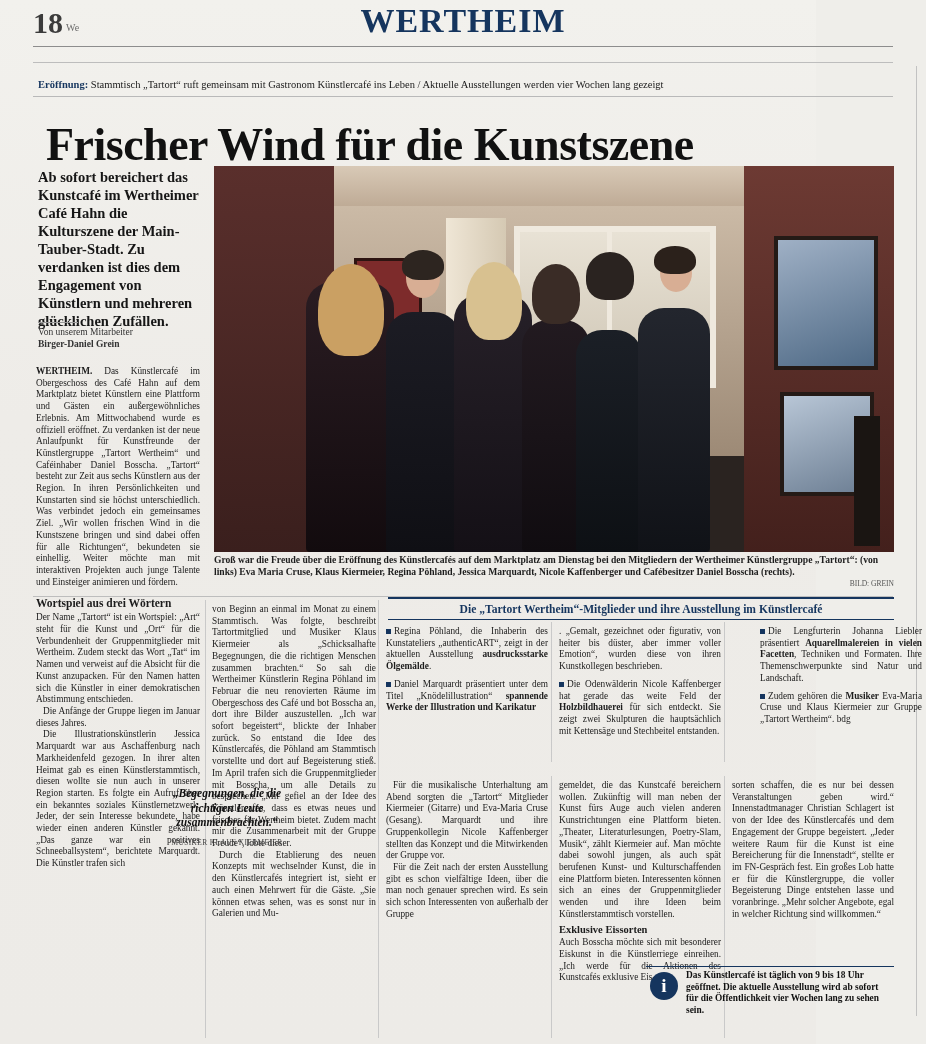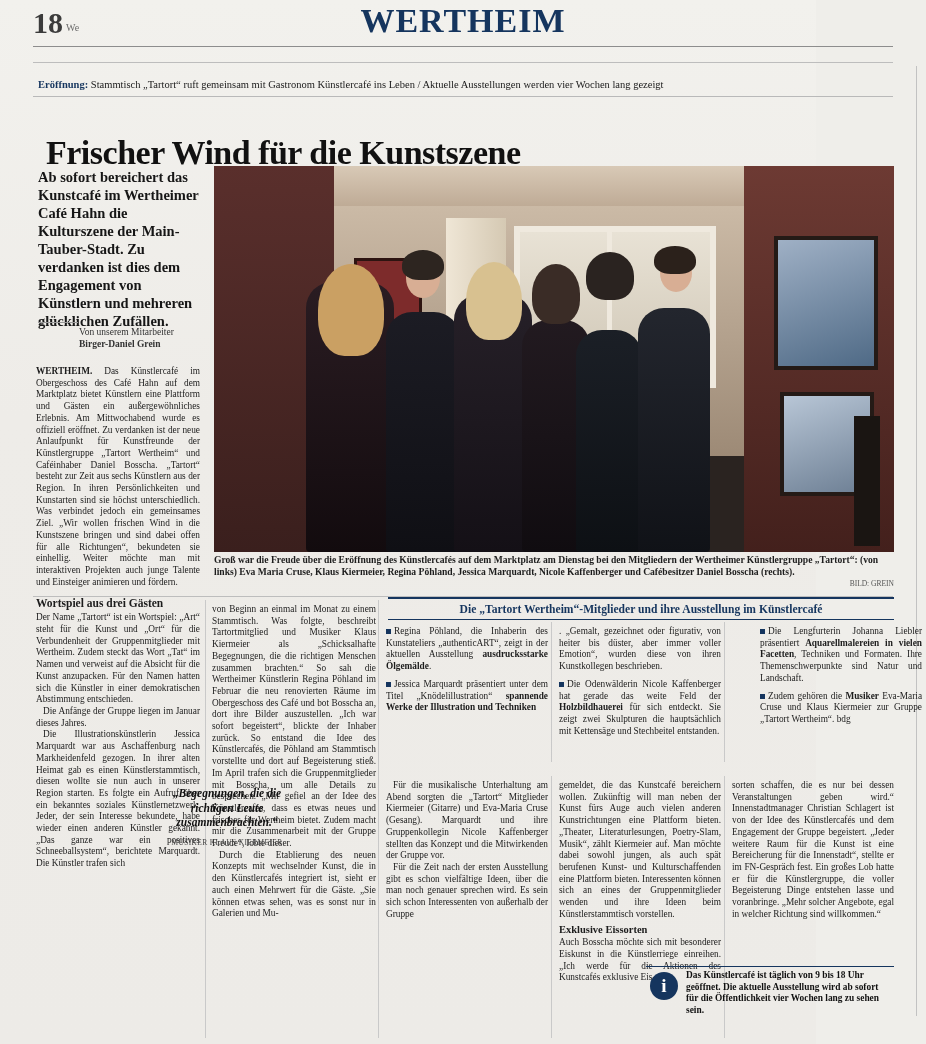--- a/index.html
+++ b/index.html
@@ -49,34 +49,34 @@
   .eyebrow{
     position:absolute;left:38px;top:78px;width:856px;
     font-size:10.5px;line-height:13px;color:#1a1a1a;
   }
   .eyebrow b{color:#15355e;}
   .rule-eyebrow{
     position:absolute;left:33px;top:96px;width:860px;height:1px;background:#b9b9b9;
   }
   
   .headline{
-    position:absolute;left:46px;top:104px;width:860px;
+    position:absolute;left:46px;top:88px;width:860px;
     font-family:"Liberation Serif",serif;
-    font-weight:bold;font-size:34px;line-height:52px;
+    font-weight:bold;font-size:46px;line-height:52px;
     letter-spacing:-0.5px;
     color:#111;
   }
   
   .lead{
     position:absolute;left:38px;top:168px;width:168px;
     font-size:14.5px;line-height:18px;font-weight:bold;color:#161616;
   }
   .byline{
     position:absolute;left:38px;top:326px;width:168px;
-    font-size:9.5px;line-height:12px;color:#333;margin-left:41px;
+    font-size:9.5px;line-height:12px;color:#333;
   }
   .byline .b2{font-weight:bold;}
   .byline-rule{
     position:absolute;left:38px;top:322px;width:40px;height:1px;background:#999;
   }
   
   .photo{
     position:absolute;left:214px;top:166px;width:680px;height:386px;
     background:#2a2320;
     overflow:hidden;
@@ -228,41 +228,41 @@
   <div class="colrule" style="left:378px;top:600px;height:438px;"></div>
   <div class="colrule" style="left:551px;top:776px;height:262px;"></div>
   <div class="colrule" style="left:724px;top:776px;height:262px;"></div>
   <div class="colrule" style="left:551px;top:622px;height:140px;"></div>
   <div class="colrule" style="left:724px;top:622px;height:140px;"></div>
 
   <div class="col" style="left:36px;top:362px;width:164px;height:0;"></div>
 
   <div class="col" style="left:36px;top:366px;width:164px;">
     <p class="first"><span class="dropcapline">WERTHEIM.</span><span> Das Künstlercafé im Obergeschoss des Café Hahn auf dem Marktplatz bietet Künstlern eine Plattform und Gästen ein außergewöhnliches Erlebnis. Am Mittwochabend wurde es offiziell eröffnet. Zu verdanken ist der neue Anlaufpunkt für Kunstfreunde der Künstlergruppe „Tartort Wertheim“ und Caféinhaber Daniel Bosscha. „Tartort“ besteht zur Zeit aus sechs Künstlern aus der Region. In ihren Persönlichkeiten und Kunstarten sind sie höchst unterschiedlich. Was verbindet jedoch ein gemeinsames Ziel. „Wir wollen frischen Wind in die Kunstszene bringen und sind dabei offen für alle Richtungen“, bekundeten sie einhellig. Weiter möchte man mit interaktiven Projekten auch junge Talente und Einsteiger animieren und fördern.</span></p>
-    <div class="subhead" style="margin-top:8px;">Wortspiel aus drei Gästen</div>
+    <div class="subhead" style="margin-top:8px;">Wortspiel aus drei Wörtern</div>
     <p class="first">Der Name „Tartort“ ist ein Wortspiel: „Art“ steht für die Kunst und „Ort“ für die Verbundenheit der Gruppenmitglieder mit Wertheim. Zudem steckt das Wort „Tat“ im Namen und verweist auf die Absicht für die Kunst anzupacken. Für den Namen hatten sich die Künstler in einer demokratischen Abstimmung entschieden.</p>
     <p>Die Anfänge der Gruppe liegen im Januar dieses Jahres.</p>
     <p>Die Illustrationskünstlerin Jessica Marquardt war aus Aschaffenburg nach Markheidenfeld gezogen. In ihrer alten Heimat gab es einen Künstlerstammtisch, diesen wollte sie nun auch in unserer Region starten. Es folgte ein Aufruf über ein bekanntes soziales Künstlernetzwerk. Jeder, der sein Interesse bekundete, habe wieder einen anderen Künstler gekannt. „Das ganze war ein positives Schneeballsystem“, berichtete Marquardt. Die Künstler trafen sich</p>
   </div>
 
   <div class="col" style="left:212px;top:604px;width:164px;">
     <p class="first">von Beginn an einmal im Monat zu einem Stammtisch. Was folgte, beschreibt Tartortmitglied und Musiker Klaus Kiermeier als „Schicksalhafte Begegnungen, die die richtigen Menschen zusammen brachten.“ So sah die Wertheimer Künstlerin Regina Pöhland im Februar die neu renovierten Räume im Obergeschoss des Café und bot Bosscha an, dort ihre Bilder auszustellen. „Ich war sofort begeistert“, blickte der Inhaber zurück. So entstand die Idee des Künstlercafés, die Pöhland am Stammtisch vorstellte und dort auf Begeisterung stieß. Im April trafen sich die Gruppenmitglieder mit Bosscha, um alle Details zu besprechen. „Mir gefiel an der Idee des Künstlercafés, dass es etwas neues und frisches für Wertheim bietet. Zudem macht mir die Zusammenarbeit mit der Gruppe Freude“, lobte dieser.</p>
     <p>Durch die Etablierung des neuen Konzepts mit wechselnder Kunst, die in den Künstlercafés integriert ist, sieht er auch einen Mehrwert für die Gäste. „Sie können etwas sehen, was es sonst nur in Galerien und Mu-</p>
   </div>
 
   <div class="quote">„Begegnungen, die die richtigen Leute zusammenbrachten.“</div>
   <div class="quoteattr">MUSIKER KLAUS KIERMEIER</div>
 
   <div class="boxrule2"></div>
   <div class="boxhead">Die „Tartort Wertheim“-Mitglieder und ihre Ausstellung im Künstlercafé</div>
   <div class="boxrule"></div>
 
   <div class="col" style="left:386px;top:626px;width:162px;">
     <p class="first"><span class="bullet"></span><span>Regina Pöhland, die Inhaberin des Kunstateliers „authenticART“, zeigt in der aktuellen Ausstellung </span><b>ausdrucksstarke Ölgemälde</b><span>.</span></p>
-    <p class="first" style="margin-top:6px;"><span class="bullet"></span><span>Jessica Marquardt präsentiert unter dem Titel „Knödelillustration“ </span><b>spannende Werke der Illustration und Techniken</b></p>
+    <p class="first" style="margin-top:6px;"><span class="bullet"></span><span>Daniel Marquardt präsentiert unter dem Titel „Knödelillustration“ </span><b>spannende Werke der Illustration und Karikatur</b></p>
   </div>
 
   <div class="col" style="left:559px;top:626px;width:162px;">
     <p class="first">. „Gemalt, gezeichnet oder figurativ, von heiter bis düster, aber immer voller Emotion“, wurden diese von ihren Kunstkollegen beschrieben.</p>
     <p class="first" style="margin-top:6px;"><span class="bullet"></span><span>Die Odenwälderin Nicole Kaffenberger hat gerade das weite Feld der </span><b>Holzbildhauerei</b><span> für sich entdeckt. Sie zeigt zwei Skulpturen die hauptsächlich mit Kettensäge und Stechbeitel entstanden.</span></p>
   </div>
 
   <div class="col" style="left:760px;top:626px;width:162px;">
     <p class="first"><span class="bullet"></span><span>Die Lengfurterin Johanna Liebler präsentiert </span><b>Aquarellmalereien in vielen Facetten</b><span>, Techniken und Formaten. Ihre Themenschwerpunkte sind Natur und Landschaft.</span></p>
     <p class="first" style="margin-top:6px;"><span class="bullet"></span><span>Zudem gehören die </span><b>Musiker</b><span> Eva-Maria Cruse und Klaus Kiermeier zur Gruppe „Tartort Wertheim“. bdg</span></p>

